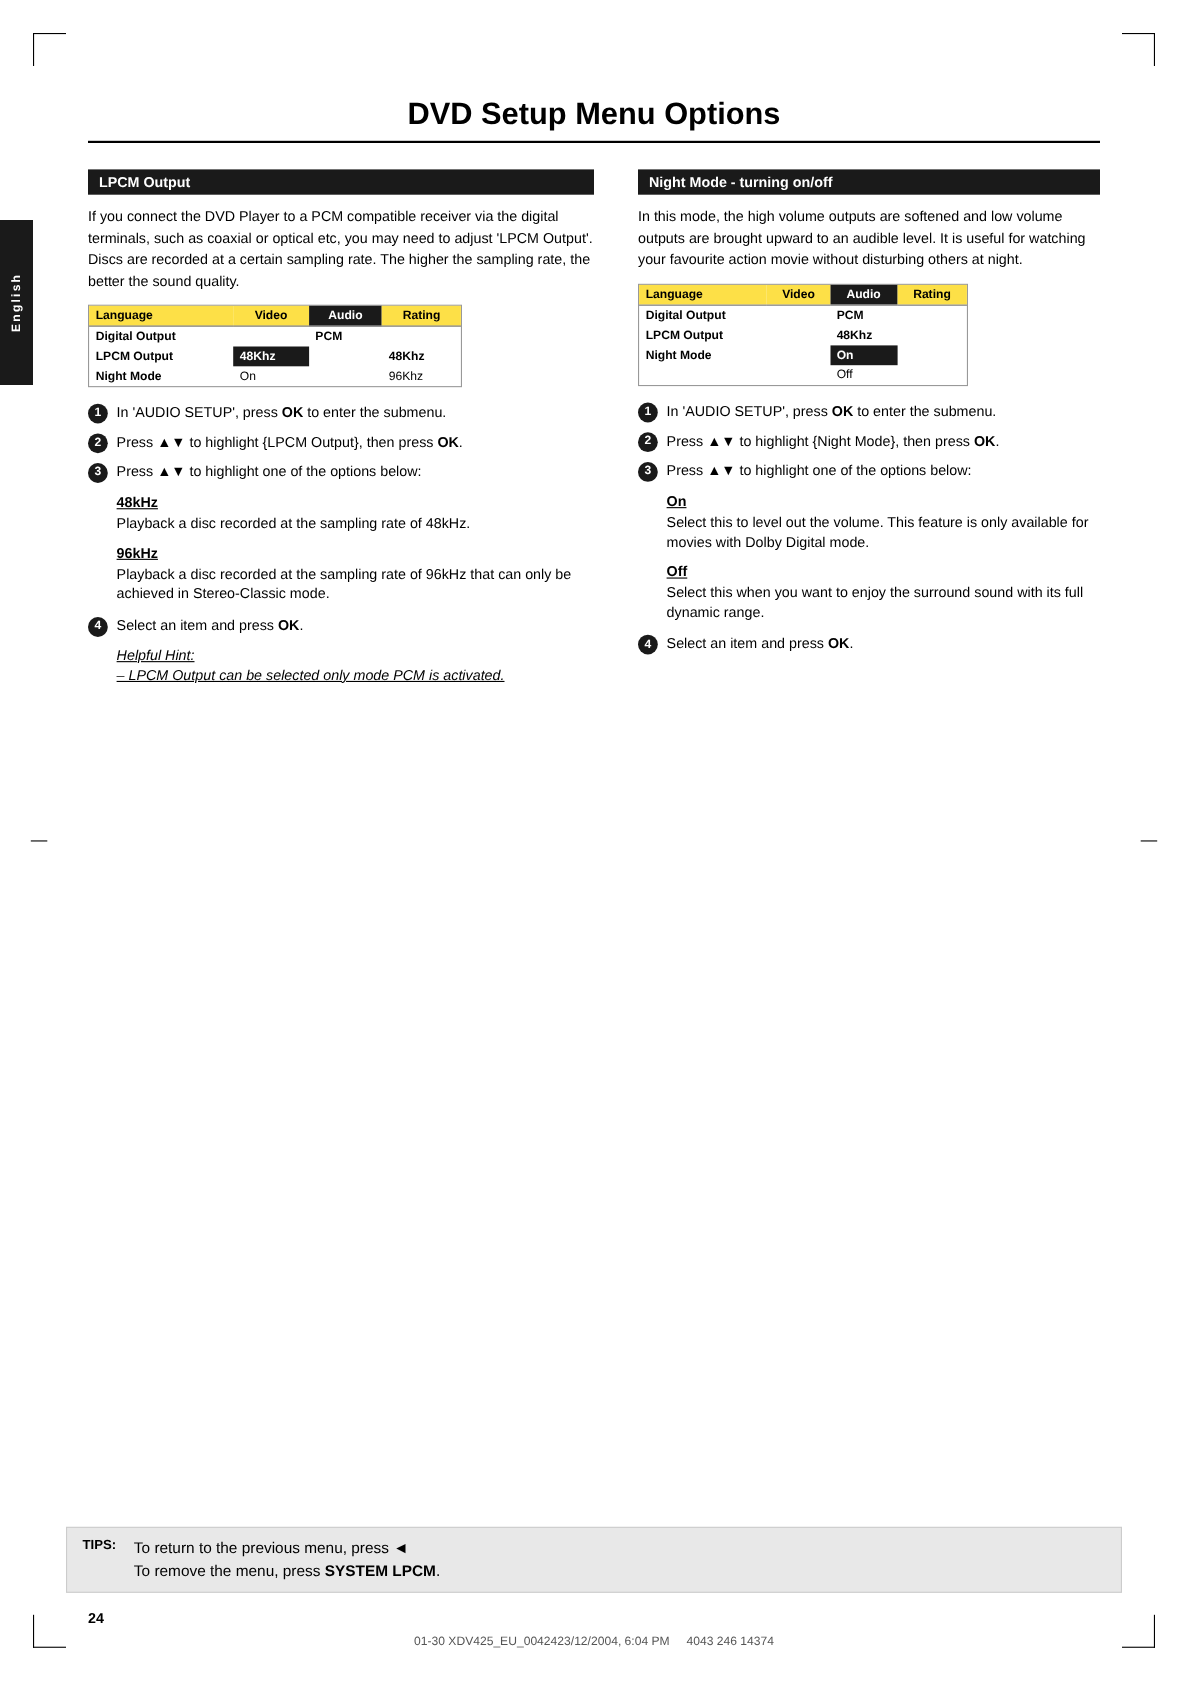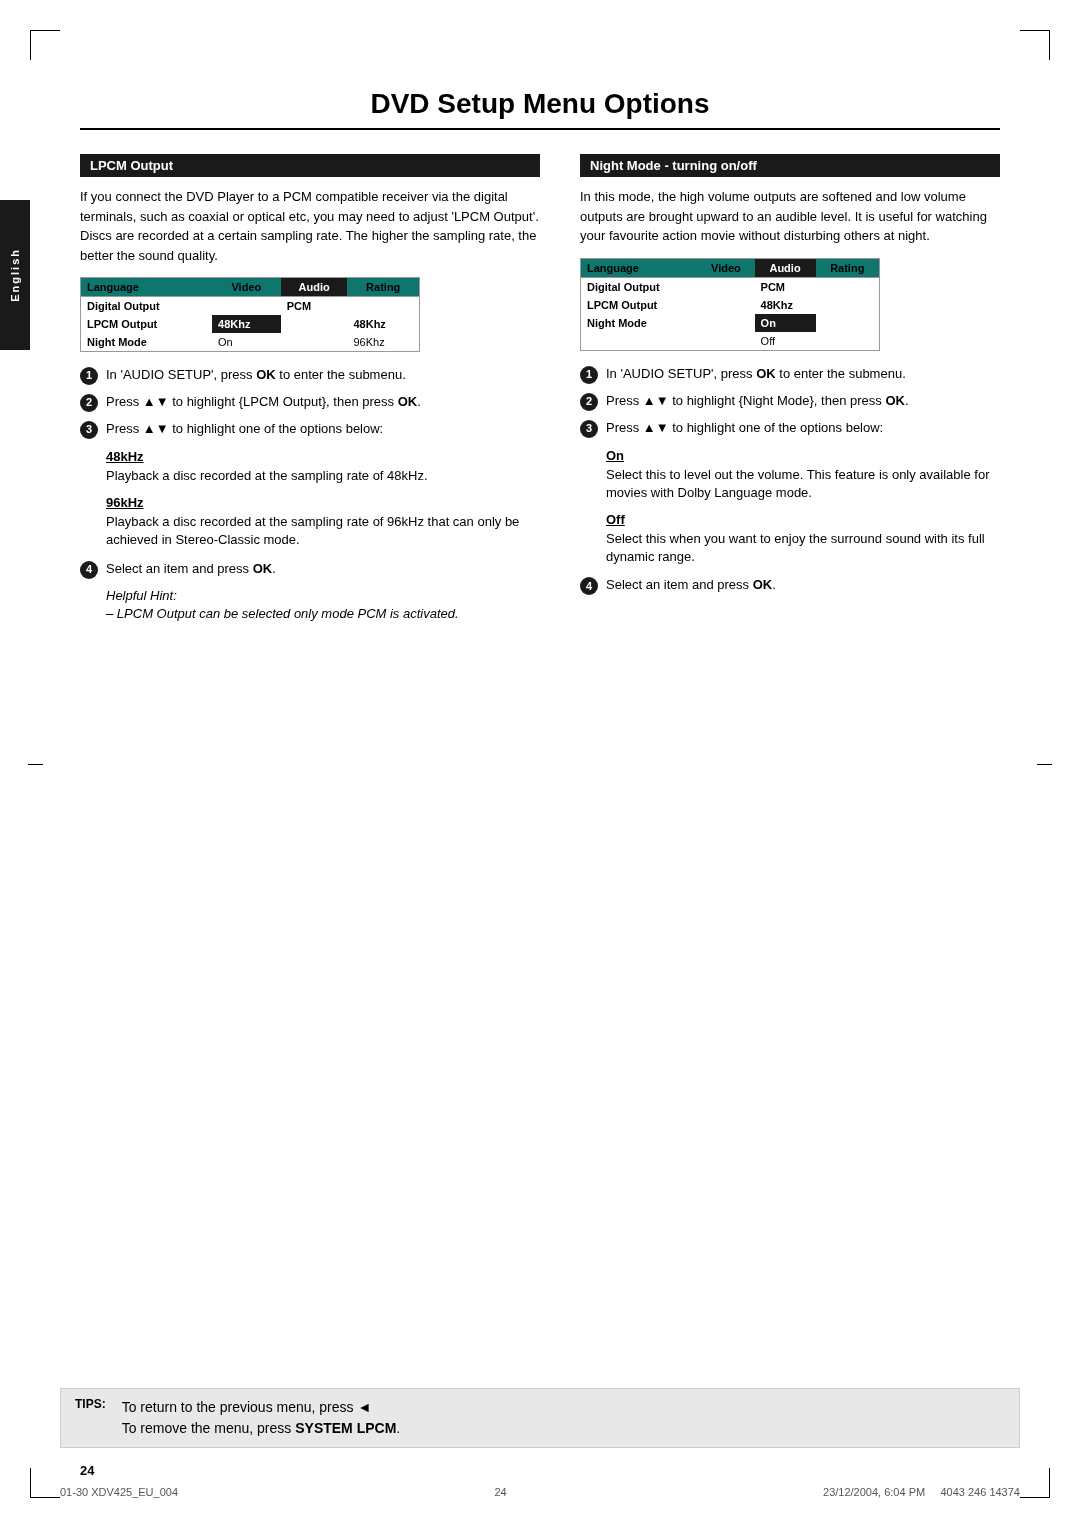--- a/index.html
+++ b/index.html
@@ -108,21 +108,21 @@
       font-size: 11px;
     }
     .menu-table table {
       width: 100%;
       border-collapse: collapse;
     }
     .menu-table th {
       border-bottom: 1px solid #999;
       padding: 3px 6px;
       font-weight: bold;
-      background: #0f766e;
+      background: #fde047;
     }
     .menu-table td {
       padding: 3px 6px;
     }
 
     
     .steps { margin-bottom: 10px; }
     .step-item {
       display: flex;
       align-items: flex-start;
@@ -206,21 +206,21 @@
       left: 80px;
       font-size: 13px;
       font-weight: bold;
     }
     .footer-bottom {
       position: absolute;
       bottom: 30px;
       left: 60px;
       right: 60px;
       display: flex;
-      justify-content: space-between;
+      justify-content: center;
       font-size: 11px;
       color: #555;
     }
 
     b { font-weight: bold; }
   </style>
 </head>
 <body>
 
 <div class="corner-mark corner-tl"></div>
@@ -302,21 +302,21 @@
       <div style="margin-left:26px;margin-bottom:10px;">
         <div class="sub-section-title">96kHz</div>
         <div class="sub-section-text">Playback a disc recorded at the sampling rate of 96kHz that can only be achieved in Stereo-Classic mode.</div>
       </div>
 
       <div class="step-item">
         <div class="step-num">4</div>
         <div>Select an item and press <b>OK</b>.</div>
       </div>
 
-      <div class="helpful-hint" style="margin-left:26px;">
+      <div class="helpful-hint" style="margin-left:26px;text-decoration:underline;">
         <div>Helpful Hint:</div>
         <div>– LPCM Output can be selected only mode PCM is activated.</div>
       </div>
     </div>
 
     <div class="col-right">
       <div class="section-header">Night Mode - turning on/off</div>
 
       <p class="section-text">In this mode, the high volume outputs are softened and low volume outputs are brought upward to an audible level. It is useful for watching your favourite action movie without disturbing others at night.</p>
 
@@ -369,21 +369,21 @@
           <div>Press ▲▼ to highlight {Night Mode}, then press <b>OK</b>.</div>
         </div>
         <div class="step-item">
           <div class="step-num">3</div>
           <div>Press ▲▼ to highlight one of the options below:</div>
         </div>
       </div>
 
       <div style="margin-left:26px;margin-bottom:8px;">
         <div class="on-off-title">On</div>
-        <div class="sub-section-text">Select this to level out the volume. This feature is only available for movies with Dolby Language mode.</div>
+        <div class="sub-section-text">Select this to level out the volume. This feature is only available for movies with Dolby Digital mode.</div>
       </div>
 
       <div style="margin-left:26px;margin-bottom:10px;">
         <div class="on-off-title">Off</div>
         <div class="sub-section-text">Select this when you want to enjoy the surround sound with its full dynamic range.</div>
       </div>
 
       <div class="step-item">
         <div class="step-num">4</div>
         <div>Select an item and press <b>OK</b>.</div>

